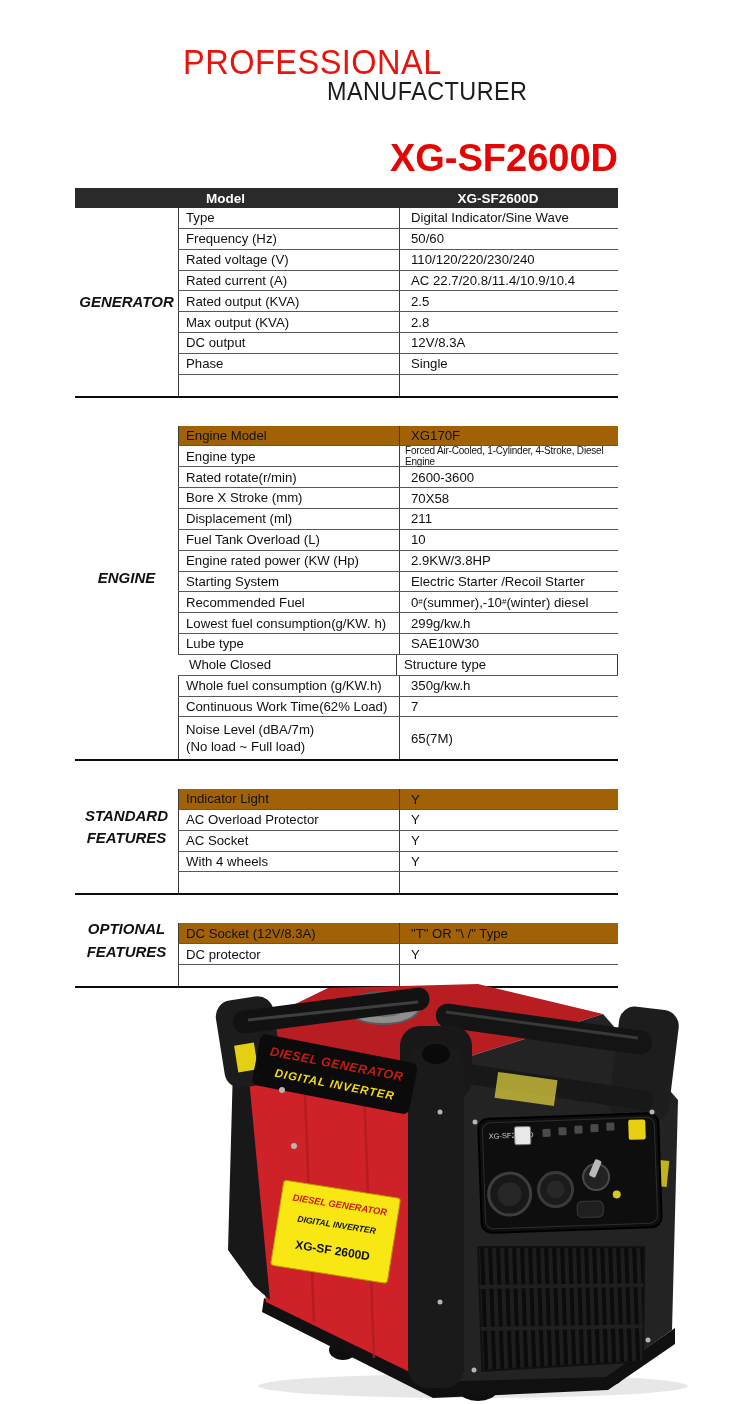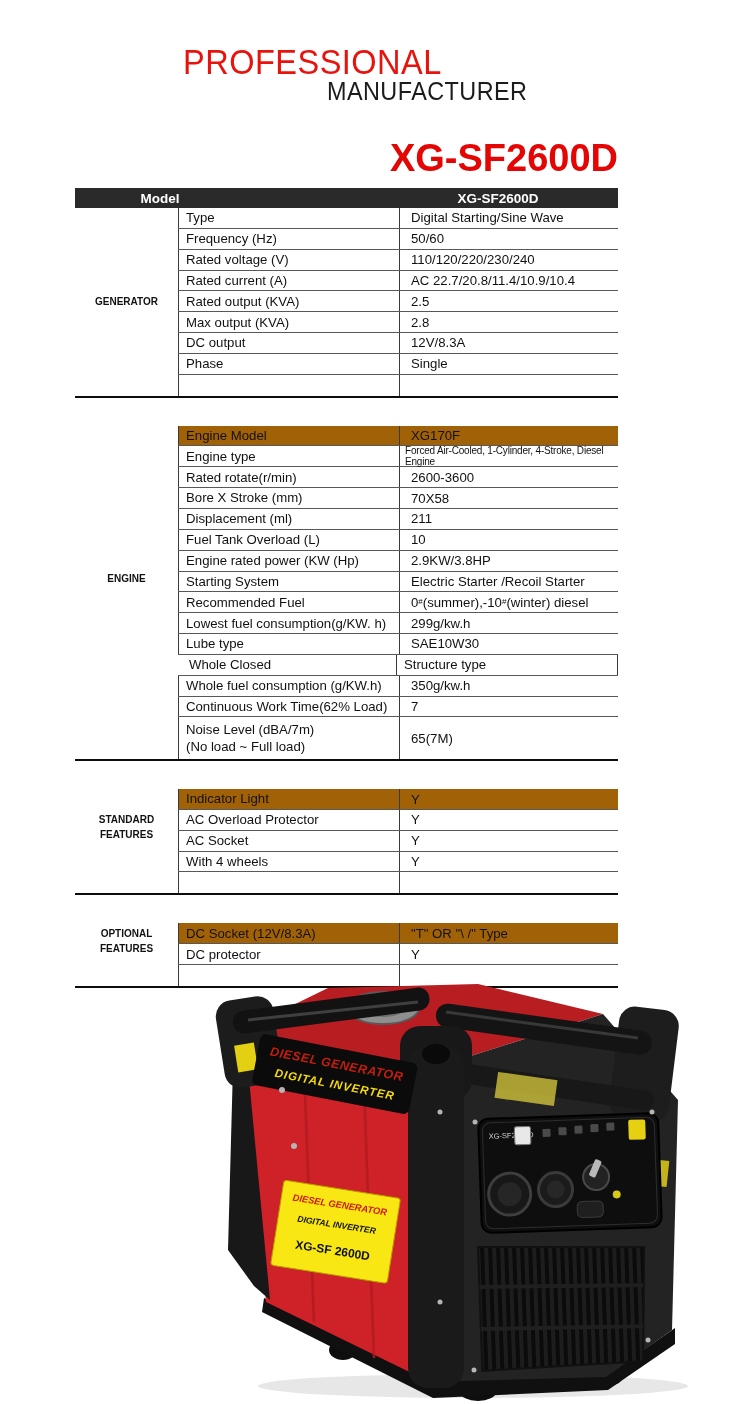--- a/index.html
+++ b/index.html
@@ -9,26 +9,26 @@
   .brand1{position:absolute;left:183px;top:42px;font-size:35px;color:#e8130c;
           letter-spacing:.5px;transform:scaleX(.93);transform-origin:left;}
   .brand2{position:absolute;left:327px;top:76px;font-size:26px;color:#1c1c1c;
           letter-spacing:.5px;transform:scaleX(.9);transform-origin:left;}
   .ptitle{position:absolute;top:137px;left:75px;width:543px;text-align:right;
           font-size:38px;font-weight:bold;color:#e40505;}
   
   #spec{position:absolute;left:75px;top:188px;width:543px;border-bottom:2px solid #0c0c0c;}
   .thead{display:flex;height:20px;background:#2a2a2a;color:#fff;font-size:13.5px;
          font-weight:bold;align-items:center;}
-  .thead .h-model{width:170px;text-align:center;}
+  .thead .h-model{width:170px;text-align:right;}
   .thead .h-value{margin-left:auto;width:240px;text-align:center;}
   .section{display:flex;}
   .section.tsep{border-top:2px solid #0c0c0c;}
   .sec-label{width:103px;display:flex;align-items:center;justify-content:center;
-             text-align:center;font-weight:bold;font-size:10px;white-space:pre-line;line-height:1.5;}
+             text-align:center;font-weight:bold;font-size:15px;white-space:pre-line;line-height:1.5;font-style:italic;}
   .rows{flex:1;display:flex;flex-direction:column;}
   .row{display:flex;height:20.85px;border-bottom:1px solid #585858;box-sizing:border-box;}
   .rows .row:last-child{border-bottom:0;}
   .row.tall{height:41.7px;}
   .row.shaded{background:#a16207;margin-top:28px;}
   .cell{box-sizing:border-box;display:flex;align-items:center;}
   .cell.label{width:222px;border-left:1px solid #3a3a3a;border-right:1px solid #3a3a3a;
               padding-left:7px;font-size:13.2px;white-space:pre-line;line-height:1.3;}
   .cell.value{flex:1;padding-left:11px;font-size:13.2px;}
   .cell.value.small{font-size:10px;padding-left:5px;letter-spacing:-.2px;}
@@ -47,21 +47,21 @@
   <div class="thead">
     <span class="h-model">Model</span>
     <span class="h-value">XG-SF2600D</span>
   </div>
   <div id="spec-body">
       <div class="section">
         <div class="sec-label">GENERATOR</div>
         <div class="rows">
           <div class="row">
             <div class="cell label">Type</div>
-            <div class="cell value">Digital Starting/Sine Wave</div>
+            <div class="cell value">Digital Indicator/Sine Wave</div>
           </div>
           <div class="row">
             <div class="cell label">Frequency (Hz)</div>
             <div class="cell value">50/60</div>
           </div>
           <div class="row">
             <div class="cell label">Rated voltage (V)</div>
             <div class="cell value">110/120/220/230/240</div>
           </div>
           <div class="row">

